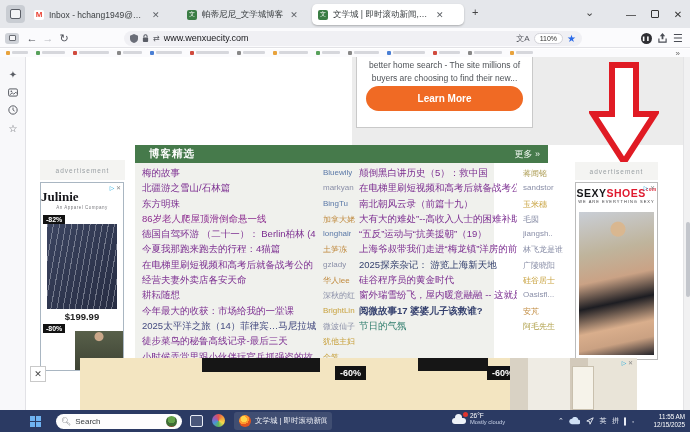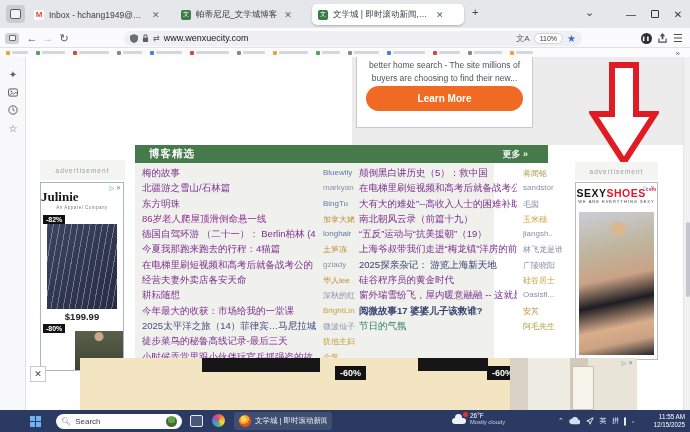--- a/index.html
+++ b/index.html
@@ -47,21 +47,21 @@
   
   .page { position:absolute; left:26px; top:57px; width:657px; height:353px; background:#fff; overflow:hidden; }
   .graytop { position:absolute; left:326px; top:0; width:331px; height:88px; background:#ececec; }
   .topad { position:absolute; left:330px; top:0; width:177px; height:71px; background:#fff; border:1px solid #c9c9c9; border-top:none; text-align:center; }
   .topad .l { font-size:8.5px; color:#4e5257; margin-top:3px; }
   .learn { position:absolute; left:9px; right:9px; top:29px; height:25px; background:#f06a24; border-radius:13px; color:#fff; font-weight:bold; font-size:10px; display:flex; align-items:center; justify-content:center; }
   .redarrow { position:absolute; left:563px; top:5px; width:70px; height:104px; }
 
   .greenbar { position:absolute; left:109px; top:88px; width:413px; height:18px; background:#467a4b; color:#fff; display:flex; align-items:center; }
   .greenbar .t { font-size:10.5px; font-weight:bold; margin-left:14px; letter-spacing:1px; }
-  .greenbar .m { font-size:9px; margin-left:auto; margin-right:20px; color:#eef4ee;font-weight:bold; }
+  .greenbar .m { font-size:9px; margin-left:auto; margin-right:8px; color:#eef4ee; }
 
   .bloglist { position:absolute; left:109px; top:106px; width:359px; height:203px; background:#f0f1ed; }
   .bcol { position:absolute; top:3px; }
   .bcol.c1 { left:7px;  width:206px; }
   .bcol.c2 { left:224px; width:188px; }
   .brow { position:relative; height:15.3px; }
   .btitle { position:absolute; left:0; top:1px; font-size:9.5px; white-space:nowrap; overflow:hidden; text-decoration:none; }
   .c1 .btitle { max-width:176px; } .c2 .btitle { max-width:158px; }
   .bauthor { position:absolute; top:2px; font-size:8px; white-space:nowrap; overflow:hidden; max-width:52px; text-decoration:none; }
   .c1 .bauthor { left:181px; } .c2 .bauthor { left:164px; }
@@ -130,21 +130,21 @@
   <div class="tabbar">
     <div class="ffview">
         <i></i>
       </div>
 
     <div class="tab" style="left:28px; width:150px;">
       <span class="fav gmail">M</span>
       <span class="ttl">Inbox - hchang1949@gmail.com</span>
       <span class="x">✕</span>
     </div>
-    <div class="tab" style="left:175px; width:128px;">
+    <div class="tab" style="left:181px; width:128px;">
       <span class="fav wxc">文</span>
       <span class="ttl">帕蒂尼尼_文学城博客</span>
       <span class="x">✕</span>
     </div>
     <div class="tab active" style="left:312px; width:152px;">
       <span class="fav wxc">文</span>
       <span class="ttl">文学城 | 即时滚动新闻, 本地新闻</span>
       <span class="x">✕</span>
     </div>
 
@@ -351,26 +351,26 @@
       <div class="bcol c2" id="col-right">
           <div class="brow">
             <a class="btitle" style="color: rgb(123, 45, 144);">颠倒黑白讲历史（5）：救中国</a>
             <a class="bauthor" style="color: rgb(176, 160, 90);">蒋闻铭</a>
           </div>
           <div class="brow">
             <a class="btitle" style="color: rgb(123, 45, 144);">在电梯里刷短视频和高考后就备战考公的,</a>
             <a class="bauthor" style="color: rgb(138, 143, 168);">sandstor</a>
           </div>
           <div class="brow">
+            <a class="btitle" style="color: rgb(123, 45, 144);">南北朝风云录（前篇十九）</a>
+            <a class="bauthor" style="color: rgb(200, 162, 62);">玉米穗</a>
+          </div>
+          <div class="brow">
             <a class="btitle" style="color: rgb(123, 45, 144);">大有大的难处”--高收入人士的困难补助</a>
             <a class="bauthor" style="color: rgb(138, 143, 168);">毛囡</a>
-          </div>
-          <div class="brow">
-            <a class="btitle" style="color: rgb(123, 45, 144);">南北朝风云录（前篇十九）</a>
-            <a class="bauthor" style="color: rgb(200, 162, 62);">玉米穗</a>
           </div>
           <div class="brow">
             <a class="btitle" style="color: rgb(123, 45, 144);">“五反”运动与“抗美援朝”（19）</a>
             <a class="bauthor" style="color: rgb(138, 143, 168);">jiangsh..</a>
           </div>
           <div class="brow">
             <a class="btitle" style="color: rgb(123, 45, 144);">上海爷叔带我们走进“梅龙镇”洋房的前</a>
             <a class="bauthor" style="color: rgb(138, 143, 168);">林飞龙是谁</a>
           </div>
           <div class="brow">

